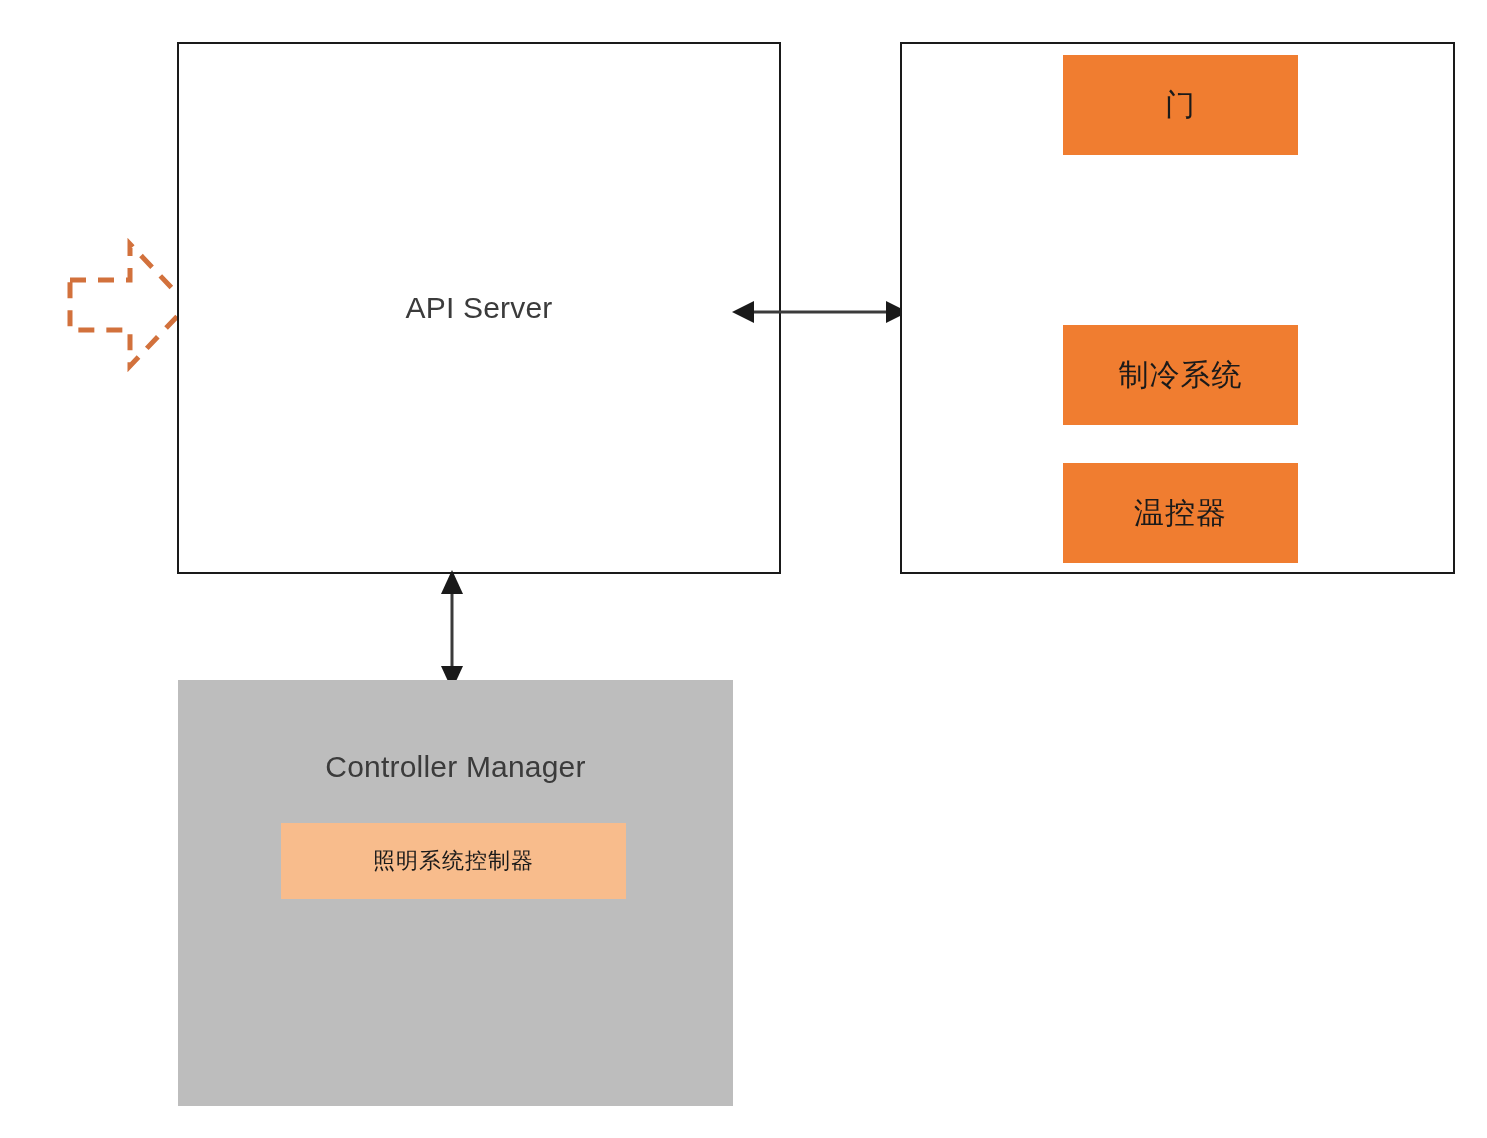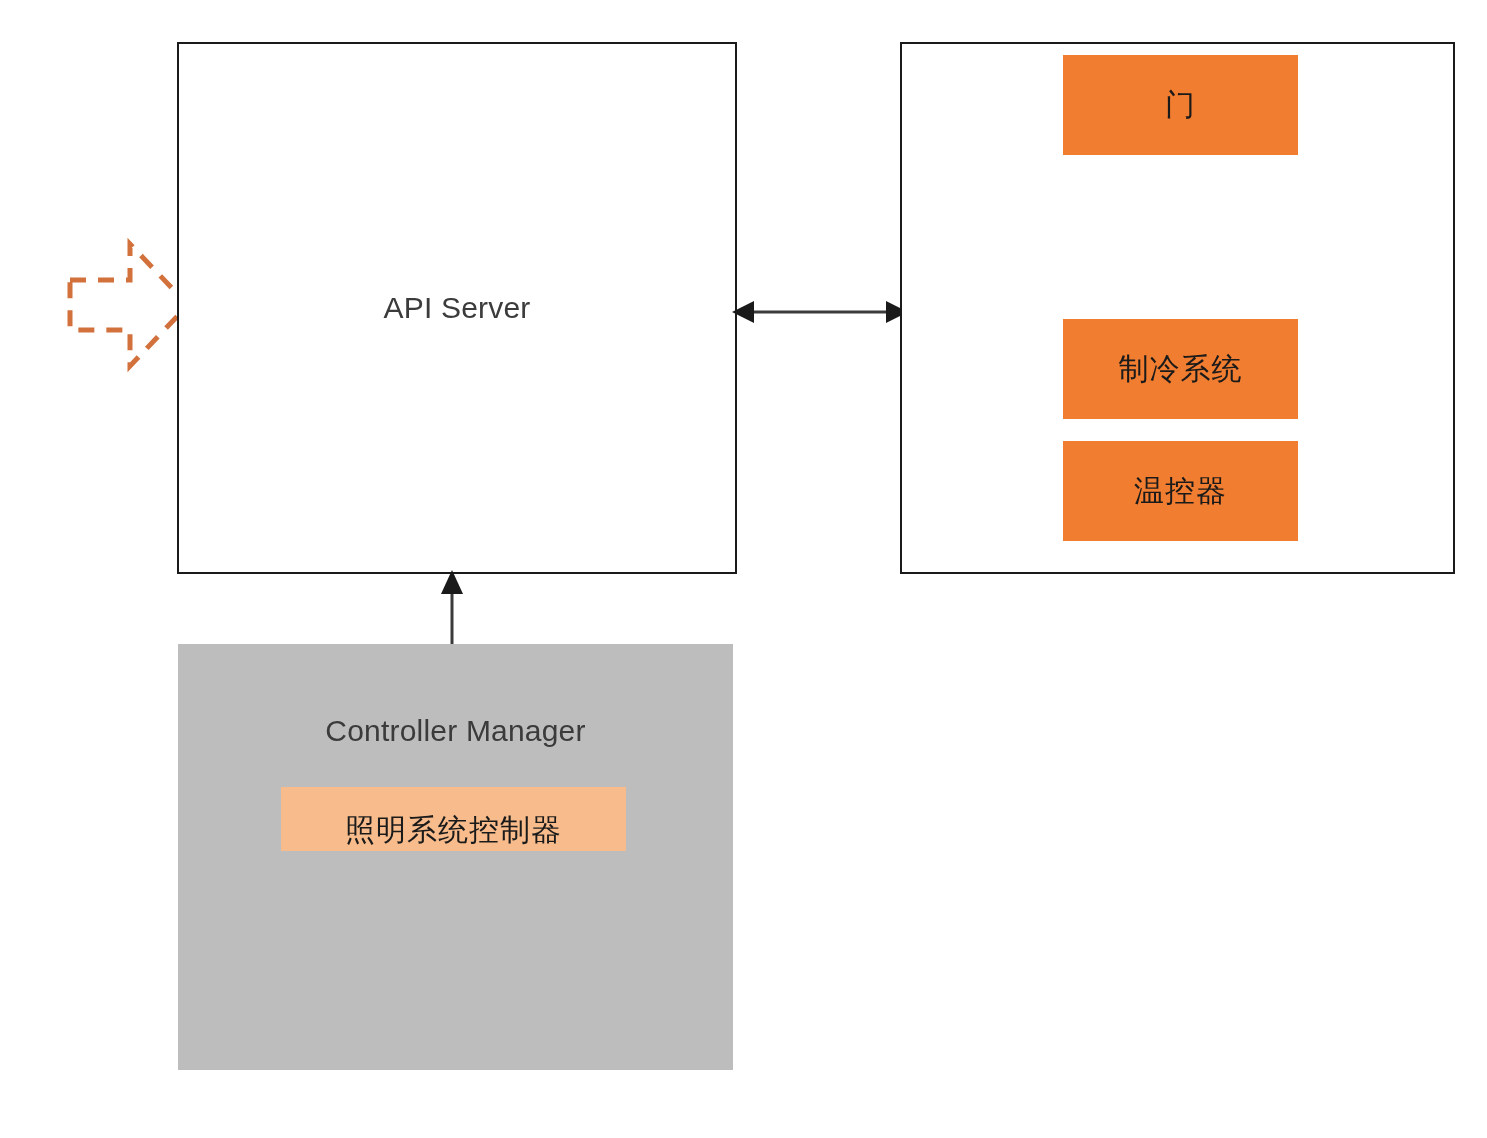--- a/index.html
+++ b/index.html
@@ -22,33 +22,33 @@
   
   .panel {
     position: absolute;
     background: #ffffff;
     border: 2px solid #1a1a1a;
     box-sizing: border-box;
   }
   #api-server-panel {
     left: 177px;
     top: 42px;
-    width: 560px;
+    width: 604px;
     height: 532px;
   }
   #devices-panel {
     left: 900px;
     top: 42px;
     width: 555px;
     height: 532px;
   }
   #controller-manager-panel {
     position: absolute;
     left: 178px;
-    top: 644px;
+    top: 680px;
     width: 555px;
     height: 426px;
     background: #bdbdbd;
     border: none;
     box-sizing: border-box;
   }
 
   
   .panel-title {
     position: absolute;
@@ -80,35 +80,35 @@
     display: flex;
     align-items: center;
     justify-content: center;
     color: #1a1a1a;
     font-size: 30px;
     letter-spacing: 1px;
     box-sizing: border-box;
   }
   .device-box.i0 { top: 11px;  }
   .device-box.i1 { top: 146px; }
-  .device-box.i2 { top: 275px; }
-  .device-box.i3 { top: 397px; }
+  .device-box.i2 { top: 281px; }
+  .device-box.i3 { top: 419px; }
 
   
   .controller-box {
     position: absolute;
     left: 103px;            
     width: 345px;
-    height: 64px;
+    height: 76px;
     background: #f8bc8c;
     display: flex;
-    align-items: flex-end;
+    align-items: center;
     justify-content: center;
     color: #1a1a1a;
-    font-size: 30px;
+    font-size: 22px;
     letter-spacing: 1px;
     box-sizing: border-box;
   }
   .controller-box.c0 { top: 143px; }
   .controller-box.c1 { top: 285px; }
 
   
   .connector {
     position: absolute;
   }

